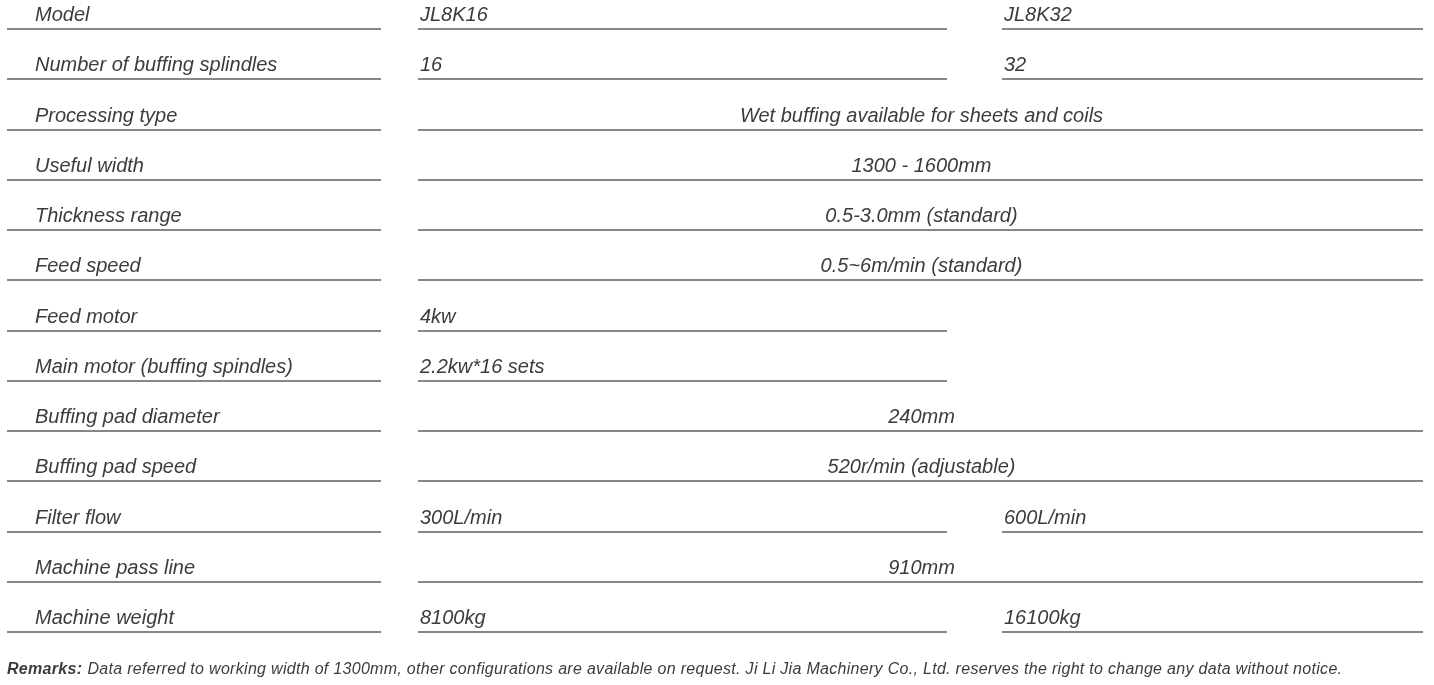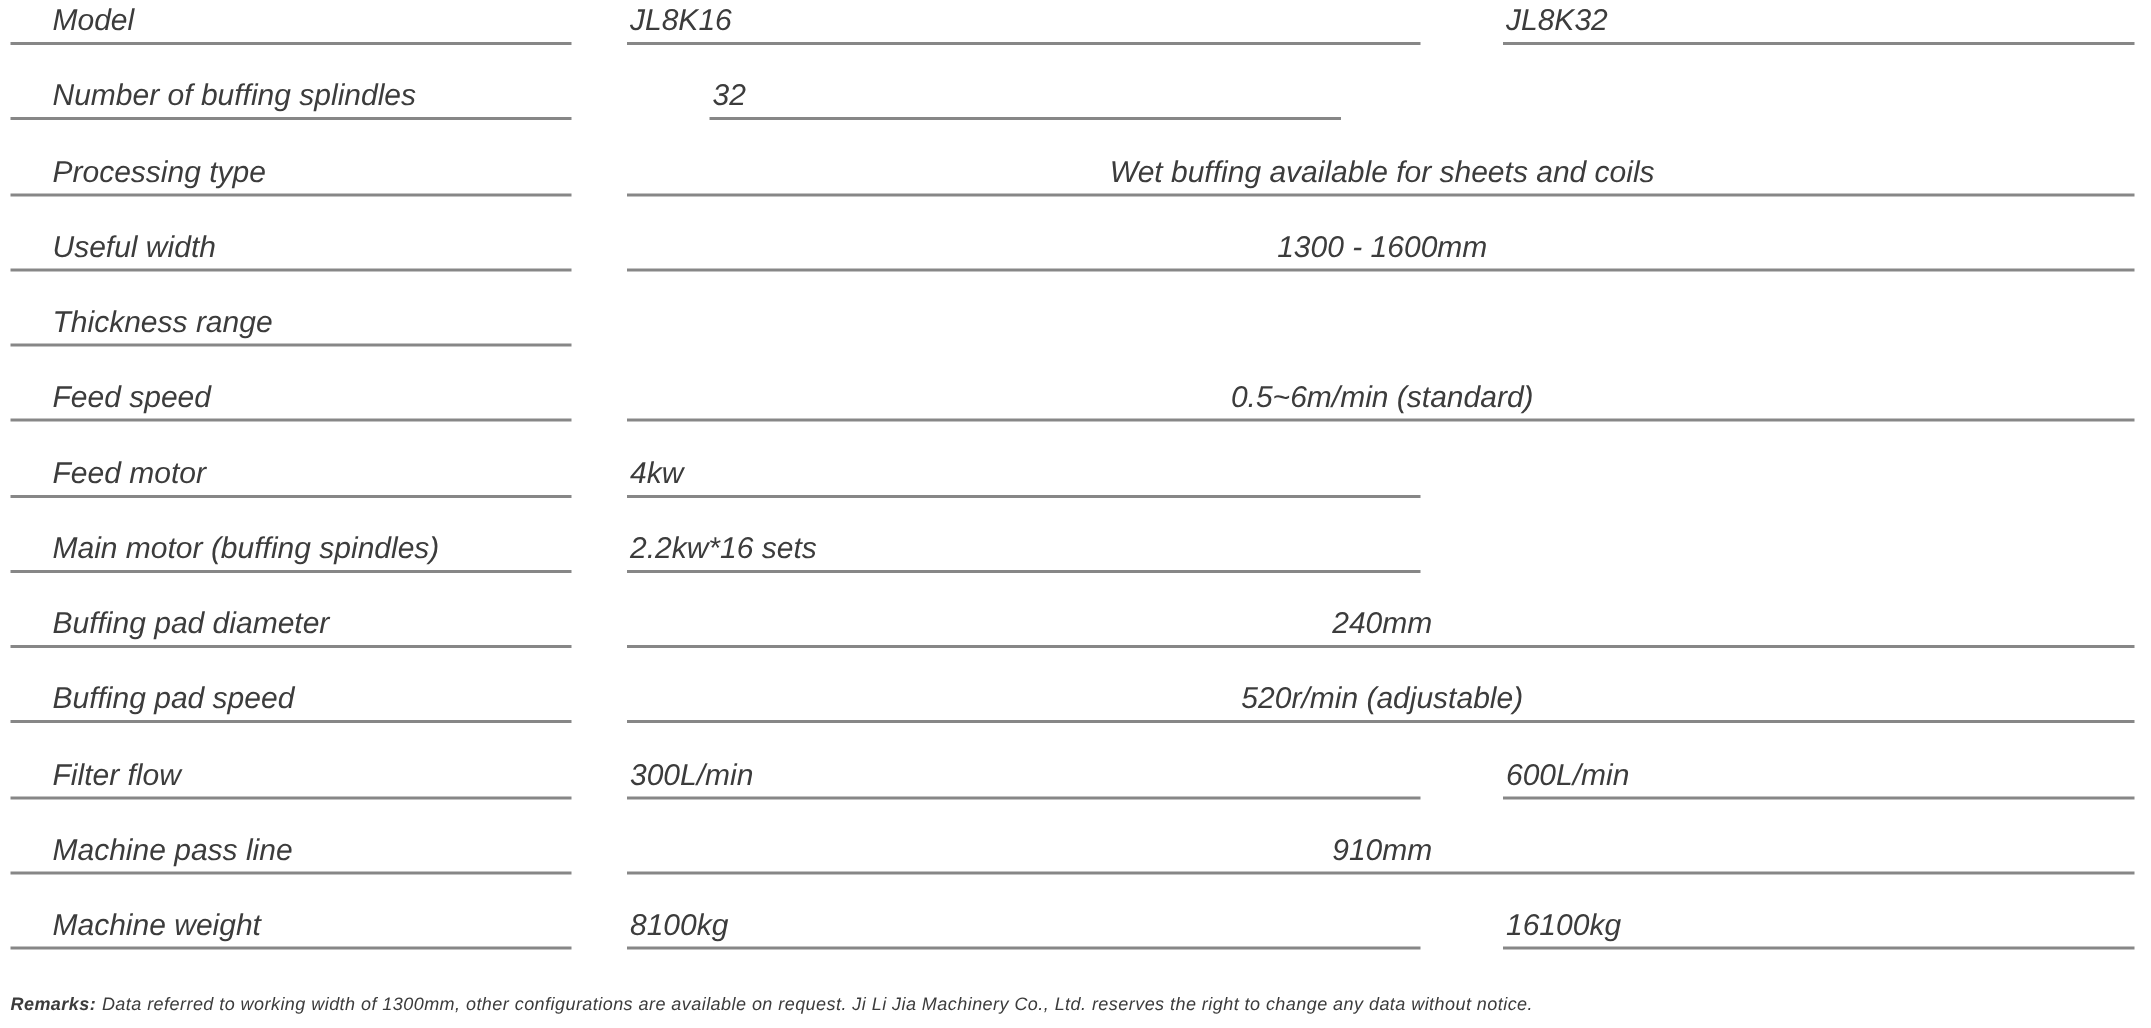--- a/index.html
+++ b/index.html
@@ -63,21 +63,21 @@
     align-items: flex-end;
   }
   .cell-span {
     width: 1005px;
     box-sizing: border-box;
     padding-left: 2px;
     justify-content: center;
   }
   .remarks {
     margin-top: 6px;
-    font-size: 12px;
+    font-size: 16px;
     line-height: 20px;
     letter-spacing: 0.3px;
     white-space: nowrap;
   }
   .remarks-label {
     font-weight: bold;
     margin-right: 0.32em;
   }
 </style>
 </head>
@@ -96,20 +96,23 @@
         <div class="gap2"></div>
         <div class="cell cell-v2">
           <span>JL8K32</span>
         </div>
       </div>
       <div class="row">
         <div class="cell cell-label">
           <span>Number of buffing splindles</span>
         </div>
         <div class="gap1"></div>
+        <div class="cell cell-v1">
+          <span>16</span>
+        </div>
         <div class="gap2"></div>
         <div class="cell cell-v2">
           <span>32</span>
         </div>
       </div>
       <div class="row">
         <div class="cell cell-label">
           <span>Processing type</span>
         </div>
         <div class="gap1"></div>
@@ -124,20 +127,23 @@
         <div class="gap1"></div>
         <div class="cell cell-span">
           <span>1300 - 1600mm</span>
         </div>
       </div>
       <div class="row">
         <div class="cell cell-label">
           <span>Thickness range</span>
         </div>
         <div class="gap1"></div>
+        <div class="cell cell-span">
+          <span>0.5-3.0mm (standard)</span>
+        </div>
       </div>
       <div class="row">
         <div class="cell cell-label">
           <span>Feed speed</span>
         </div>
         <div class="gap1"></div>
         <div class="cell cell-span">
           <span>0.5~6m/min (standard)</span>
         </div>
       </div>

